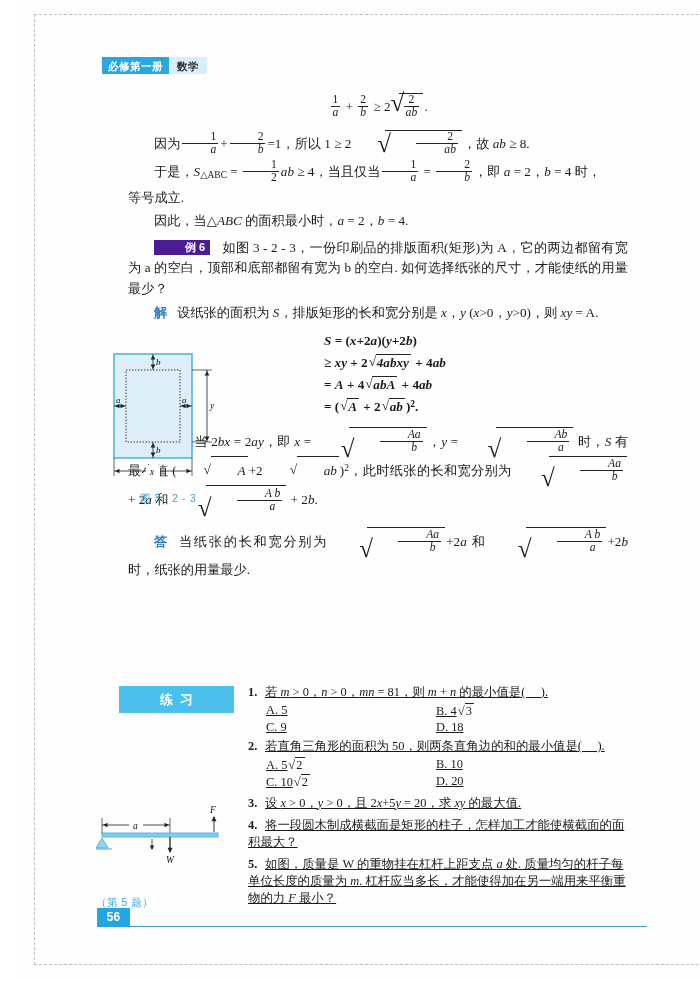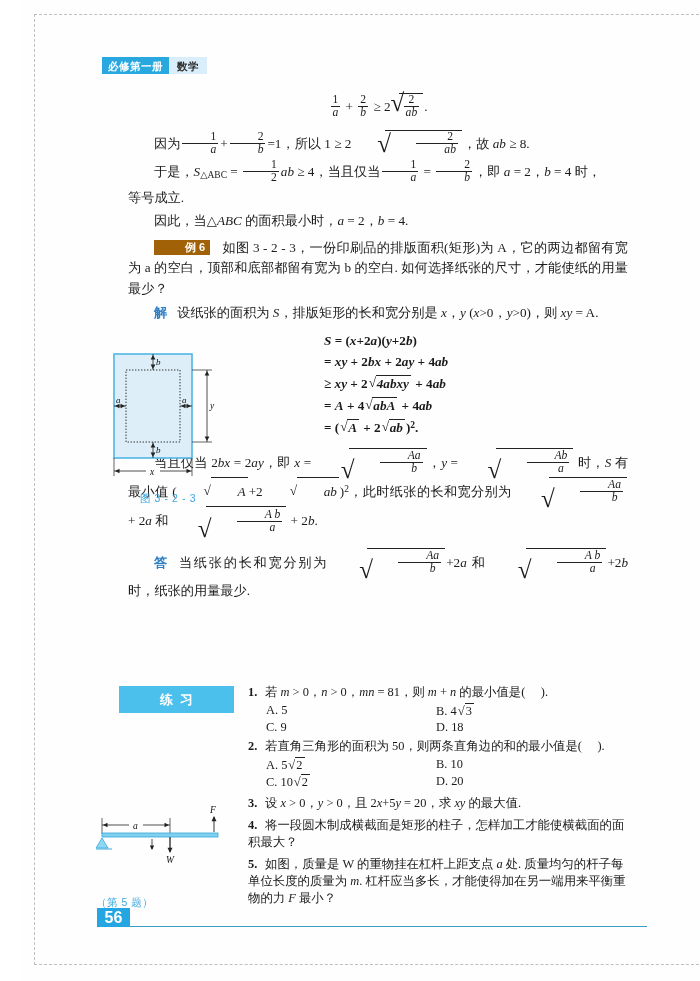--- a/index.html
+++ b/index.html
@@ -79,21 +79,21 @@
   }
   .eq-right {
     margin: 9px 0 9px 0;
     font-size: 13.2px;
     padding-left: 196px;
   }
   .eq-right div { margin: 5px 0; white-space: nowrap; font-weight: bold; }
 
   .tag-example {
     display: inline-block;
-    background: #a16207;
+    background: #4c1d95;
     color: #ffffff;
     font-family: "Liberation Sans", "DejaVu Sans", sans-serif;
     font-size: 11px;
     font-weight: bold;
     padding: 1px 5px 1px 5px;
     line-height: 13px;
     vertical-align: 1px;
     margin-right: 12px;
   }
   .tag-solve, .tag-answer {
@@ -164,20 +164,21 @@
     letter-spacing: 7px;
     text-align: center;
     line-height: 27px;
     text-indent: 7px;
   }
   .exercises {
     position: absolute;
     left: 228px; top: 684px;
     width: 385px;
     font-size: 12.4px;
+    text-decoration: underline;
   }
   .ex-item { margin-bottom: 3px; }
   .ex-num {
     font-family: "Liberation Serif", serif;
     font-weight: bold;
     display: inline-block;
     width: 17px;
   }
   .ex-body { display: inline; }
   .opts {
@@ -205,21 +206,21 @@
   }
 
   
   .footer-num {
     position: absolute;
     left: 77px; top: 908px;
     width: 33px; height: 19px;
     background: #23a6e2;
     color: #ffffff;
     font-family: "Liberation Sans", "DejaVu Sans", sans-serif;
-    font-size: 16px;
+    font-size: 12px;
     font-weight: bold;
     text-align: center;
     line-height: 19px;
   }
   .footer-rule {
     position: absolute;
     left: 110px; top: 926px;
     width: 517px; height: 1px;
     background: #3a9ec4;
   }
@@ -261,21 +262,20 @@
     <div class="para indent" style="margin-top:6px;">
       <span class="tag-example">例 6</span><span>如图 3 - 2 - 3，一份印刷品的排版面积(矩形)为 A，它的两边都留有宽为 a 的空白，顶部和底部都留有宽为 b 的空白. 如何选择纸张的尺寸，才能使纸的用量最少？</span>
     </div>
 
     <div class="para indent" style="margin-top:4px;">
       <span class="tag-solve">解</span><span>设纸张的面积为 <span class="mi">S</span>，排版矩形的长和宽分别是 <span class="mi">x</span>，<span class="mi">y</span> (<span class="mi">x</span>&gt;0，<span class="mi">y</span>&gt;0)，则 <span class="mi">xy</span> = A.</span>
     </div>
 
     <div class="eq-right">
       <div><span class="mi">S</span> = (<span class="mi">x</span>+2<span class="mi">a</span>)(<span class="mi">y</span>+2<span class="mi">b</span>)</div>
-      <div>= <span class="mi">xy</span> + 2<span class="mi">bx</span> + 2<span class="mi">ay</span> + 4<span class="mi">ab</span></div>
       <div>≥ <span class="mi">xy</span> + 2<span class="sqrt"><span class="rad">√</span><span class="body mi">4abxy</span></span> + 4<span class="mi">ab</span></div>
       <div>= <span class="mi">A</span> + 4<span class="sqrt"><span class="rad">√</span><span class="body mi">abA</span></span> + 4<span class="mi">ab</span></div>
       <div>= (<span class="sqrt"><span class="rad">√</span><span class="body mi">A</span></span> + 2<span class="sqrt"><span class="rad">√</span><span class="body mi">ab</span></span>)<span class="sup">2</span>.</div>
     </div>
 
     <div class="para indent" style="line-height:2.15; margin-top:12px;">
       当且仅当 2<span class="mi">bx</span> = 2<span class="mi">ay</span>，即 <span class="mi">x</span> = <span class="sqrt tall"><span class="rad">√</span><span class="body"><span class="frac"><span class="num mi">Aa</span><span class="den mi">b</span></span></span></span>，<span class="mi">y</span> = <span class="sqrt tall"><span class="rad">√</span><span class="body"><span class="frac"><span class="num mi">Ab</span><span class="den mi">a</span></span></span></span> 时，<span class="mi">S</span> 有最小值
       (<span class="sqrt"><span class="rad">√</span><span class="body mi">A</span></span>+2<span class="sqrt"><span class="rad">√</span><span class="body mi">ab</span></span>)<span class="sup">2</span>，此时纸张的长和宽分别为 <span class="sqrt tall"><span class="rad">√</span><span class="body"><span class="frac"><span class="num mi">Aa</span><span class="den mi">b</span></span></span></span> + 2<span class="mi">a</span> 和 <span class="sqrt tall"><span class="rad">√</span><span class="body"><span class="frac"><span class="num mi">A b</span><span class="den mi">a</span></span></span></span> + 2<span class="mi">b</span>.
     </div>
 

